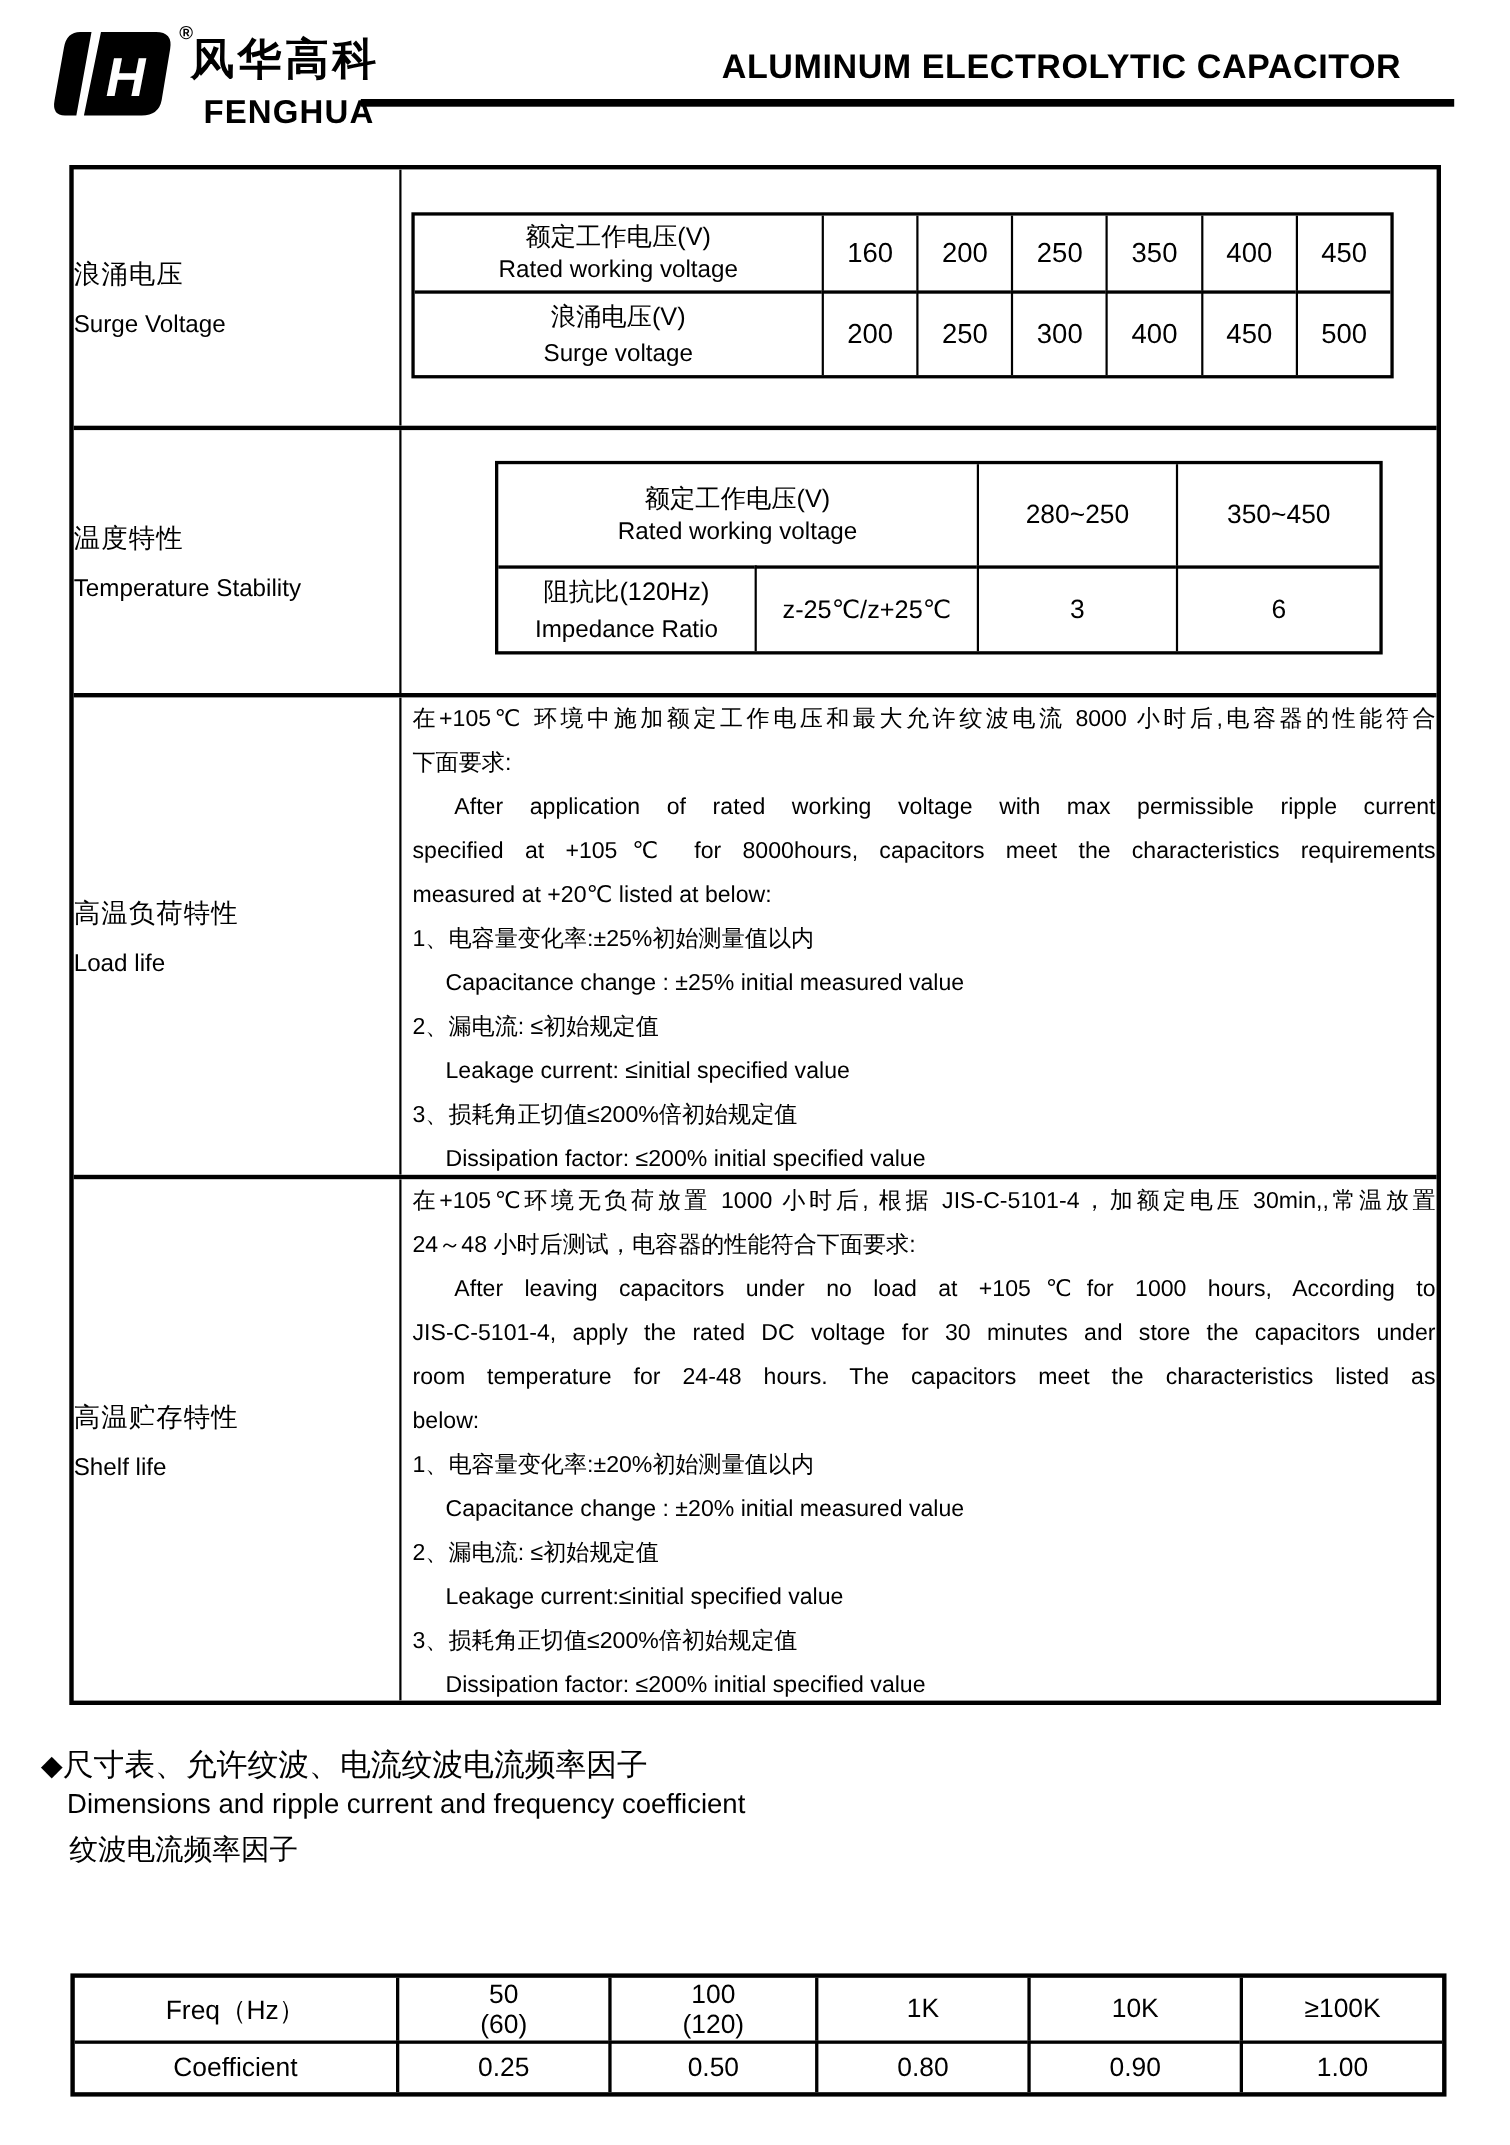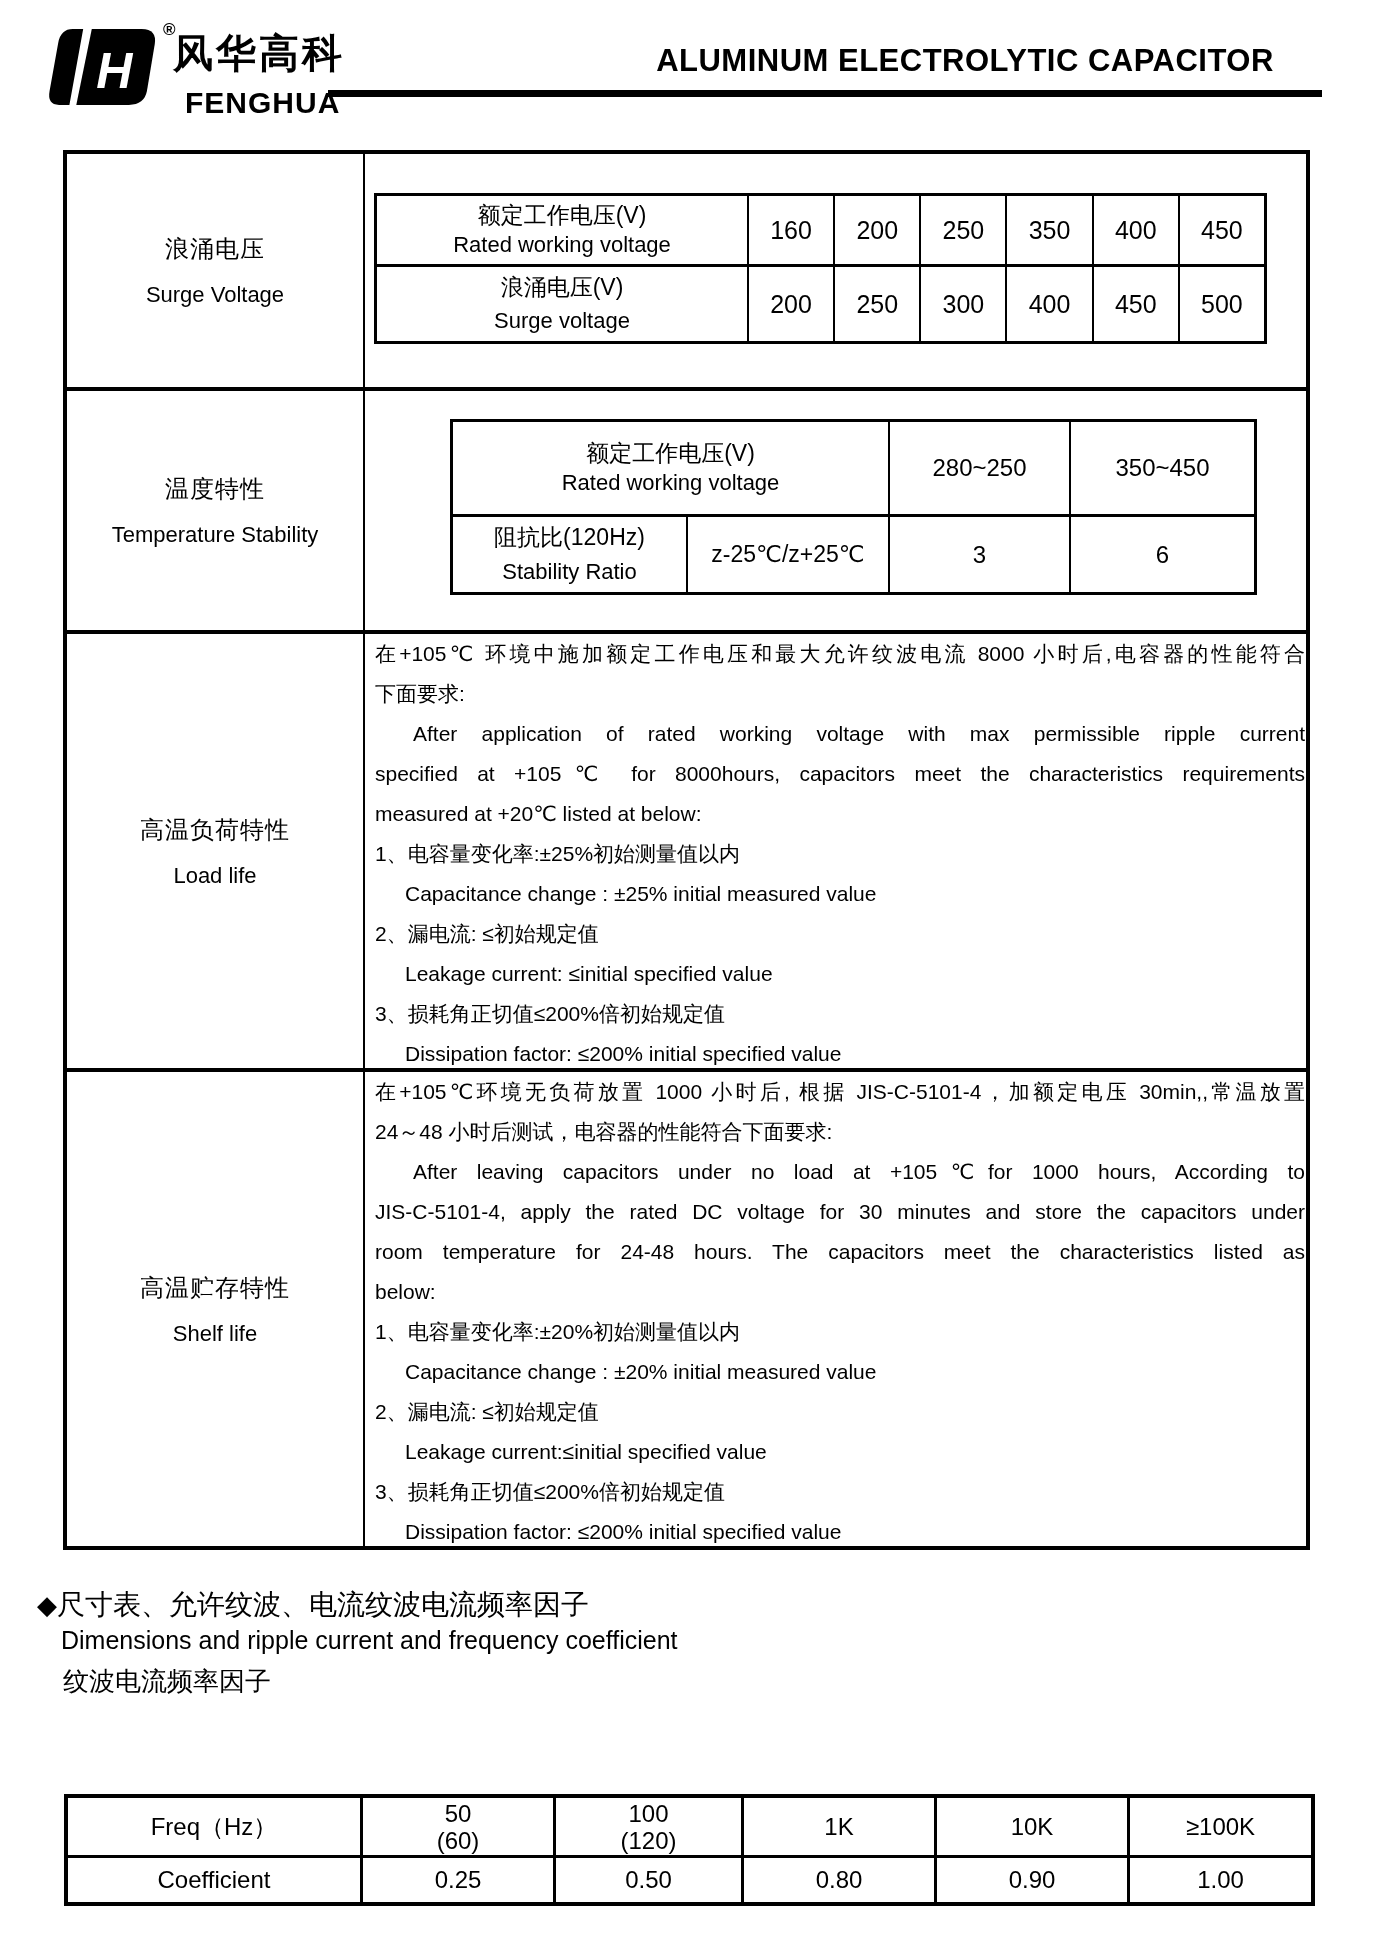--- a/index.html
+++ b/index.html
@@ -18,21 +18,21 @@
   .doc-title { position:absolute; left:570px; top:30px; width:790px; text-align:center;
     font-size:31px; font-weight:bold; letter-spacing:0.5px; white-space:nowrap;margin-top:13px; }
   .title-rule { position:absolute; left:328px; top:90px; width:994px; height:7px; background:#000; }
 
   
   .spec-table { position:absolute; left:63px; top:150px; width:1247px; height:1400px; border:4px solid #000; }
   .srow { position:relative; width:100%; overflow:hidden; }
   .srow + .srow { border-top:4px solid #000; }
   .r1 { height:233px; } .r2 { height:243px; } .r3 { height:438px; } .r4 { height:478px; }
   .label-cell { position:absolute; left:0; top:0; bottom:0; width:298px; border-right:2px solid #000;
-    display:flex; flex-direction:column; align-items:center; justify-content:center; gap:17px; text-align:center; }
+    display:flex; flex-direction:column; align-items:flex-start; justify-content:center; gap:17px; text-align:center; }
   .lbl-cn { font-size:24px; letter-spacing:1px; }
   .lbl-en { font-size:22px; }
 
   
   .surge-inner { position:absolute; left:307px; top:39px; width:893px; height:151px;
     border:3px solid #000; display:grid; grid-template-columns:370px repeat(6,1fr); grid-template-rows:68px 1fr; }
   .surge-inner .cell { display:flex; flex-direction:column; align-items:center; justify-content:center; text-align:center; }
   .surge-inner .val { border-left:2px solid #000; font-size:25px; }
   .surge-inner .bt { border-top:3px solid #000; }
   .ihead-cn { font-size:23px; line-height:30px; }
@@ -131,21 +131,21 @@
       </div>
       <div class="temp-inner">
         <div class="cell temp-span2">
           <div class="ihead-cn">额定工作电压(V)</div>
           <div class="ihead-en">Rated working voltage</div>
         </div>
         <div class="cell bl rangeval">280~250</div>
         <div class="cell bl rangeval">350~450</div>
         <div class="cell bt temp-imp">
           <div class="ihead-cn">阻抗比(120Hz)</div>
-          <div class="ihead-en">Stability Ratio</div>
+          <div class="ihead-en">Impedance Ratio</div>
         </div>
         <div class="cell bl bt temp-cond">z-25℃/z+25℃</div>
         <div class="cell bl bt temp-ratio">3</div>
         <div class="cell bl bt temp-ratio">6</div>
       </div>
     </div>
 
     <div class="srow r3">
       <div class="label-cell">
         <div class="lbl-cn">高温负荷特性</div>

